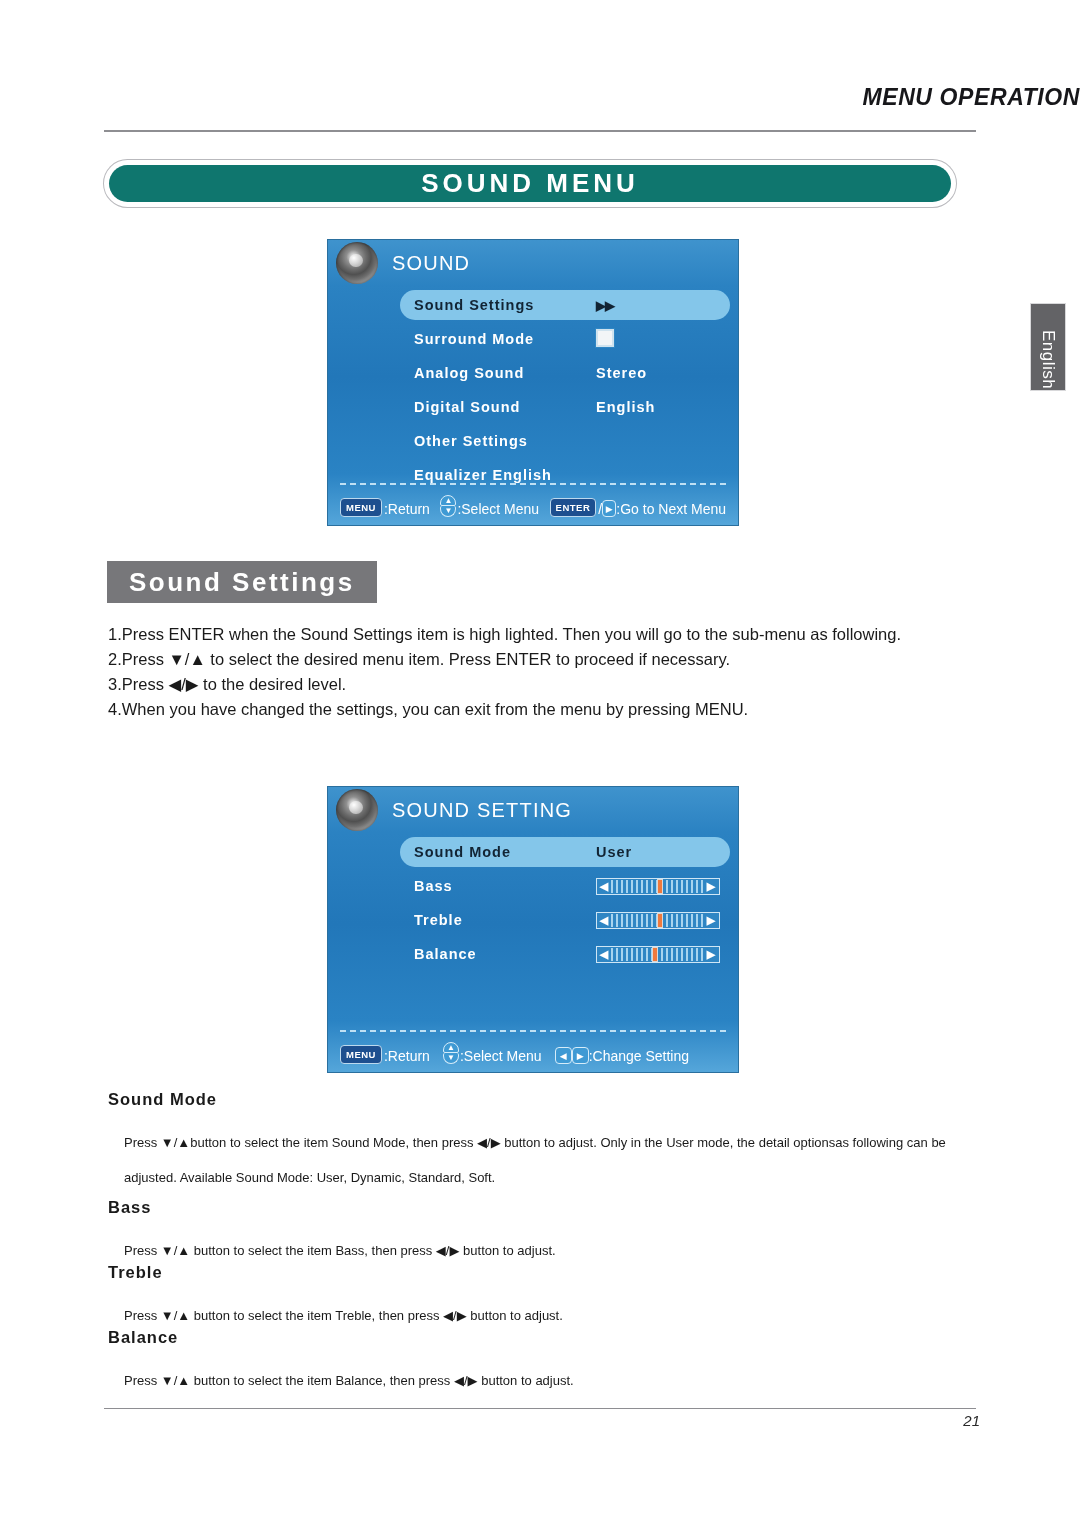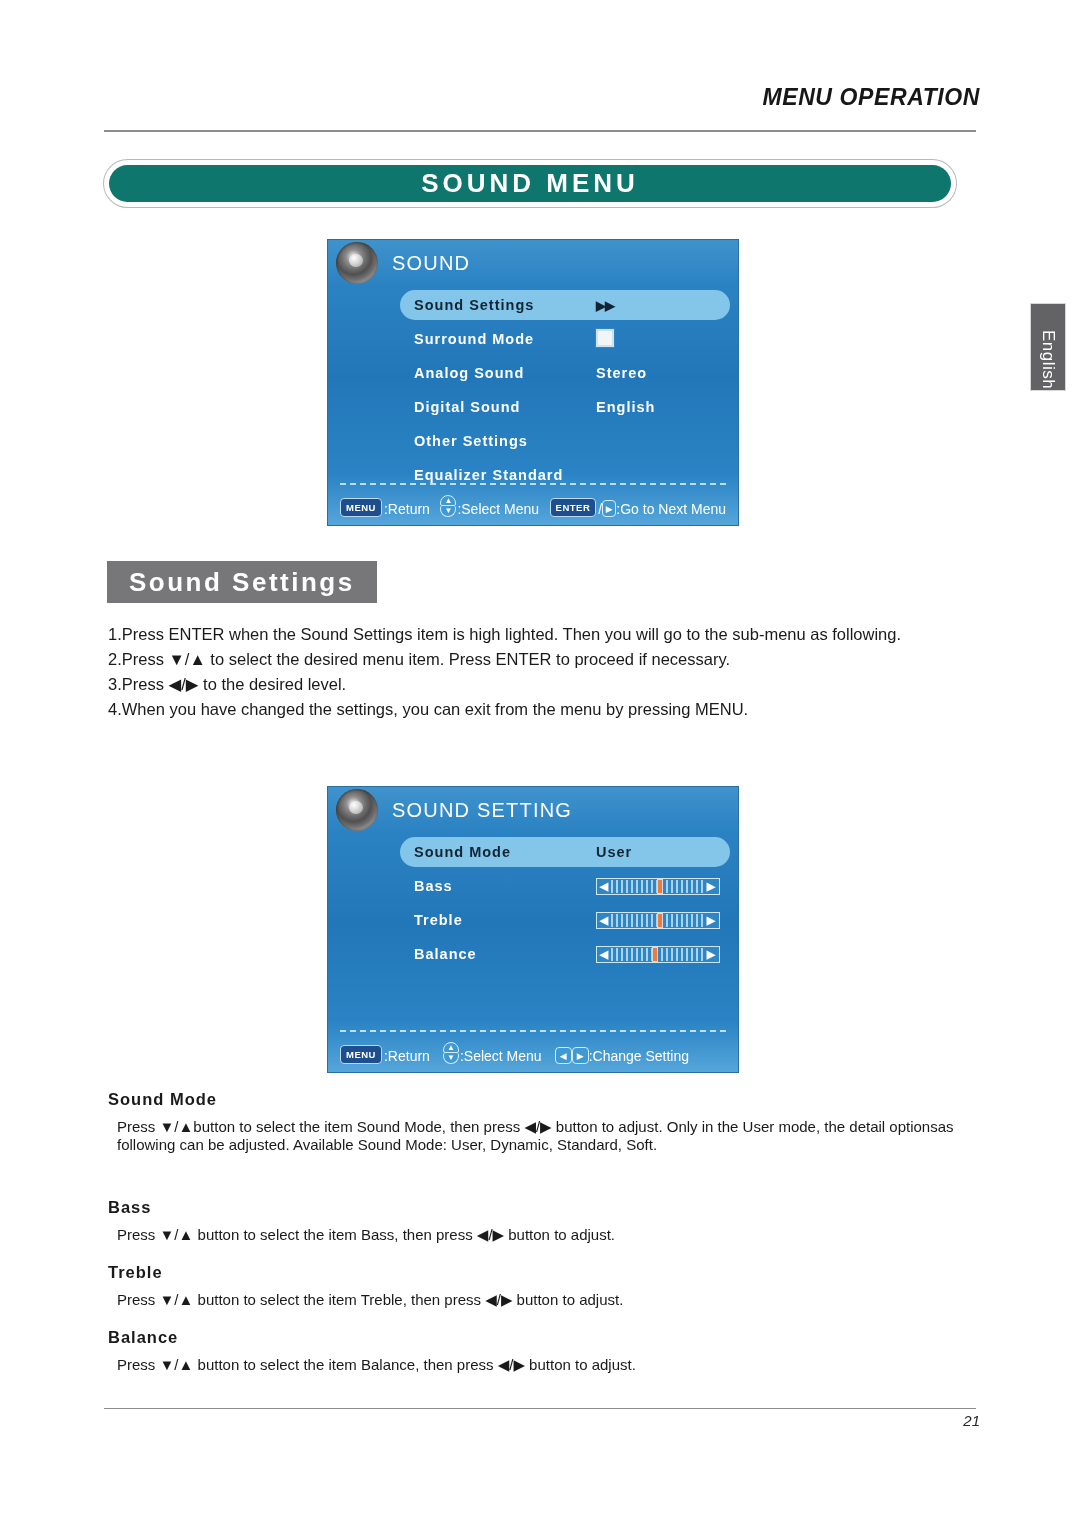--- a/index.html
+++ b/index.html
@@ -18,21 +18,20 @@
     position: absolute; left: 0; top: 84px; width: 1080px;
     text-align: right;
   }
   .page-header .title {
     display: inline-block;
     font-size: 23px;
     font-style: italic;
     font-weight: bold;
     letter-spacing: .6px;
     color: #17171a;
-    margin-right: 100px;
   }
   .header-rule {
     position: absolute; left: 104px; top: 130px;
     width: 872px; height: 2px;
     background: #8e8e92;
   }
 
   
   .banner-wrap {
     position: absolute; left: 104px; top: 160px;
@@ -212,22 +211,22 @@
   .step .txt { flex: 1 1 auto; }
 
   .sect {
     position: absolute; left: 108px; width: 872px;
   }
   .sect h4 {
     margin: 0 0 8px 0;
     font-size: 16.5px; font-weight: bold; letter-spacing: 1px;
   }
   .sect p {
-    margin: 9px;
-    font-size: 15px; line-height: 18px;
+    margin: 16px;
+    font-size: 13px; line-height: 35px;
   }
   .s-sound-mode { top: 1090px; }
   .s-bass       { top: 1198px; }
   .s-treble     { top: 1263px; }
   .s-balance    { top: 1328px; }
 
   
   .lang-tab {
     position: absolute; left: 1030px; top: 303px;
     width: 36px; height: 88px;
@@ -299,21 +298,21 @@
       <div class="lbl">Digital Sound</div>
       <div class="val">English</div>
     </div>
 
     <div class="osd-row">
       <div class="lbl">Other Settings</div>
       <div class="val"></div>
     </div>
 
     <div class="osd-row">
-      <div class="lbl">Equalizer Standard</div>
+      <div class="lbl">Equalizer English</div>
       <div class="val"></div>
     </div>
   </div>
 
   <div class="osd-foot">
     <div class="dashline"></div>
     <div class="hints">
       <span class="key">MENU</span>
       <span class="hint-txt">:Return</span>
       <span class="hint-gap"></span>

